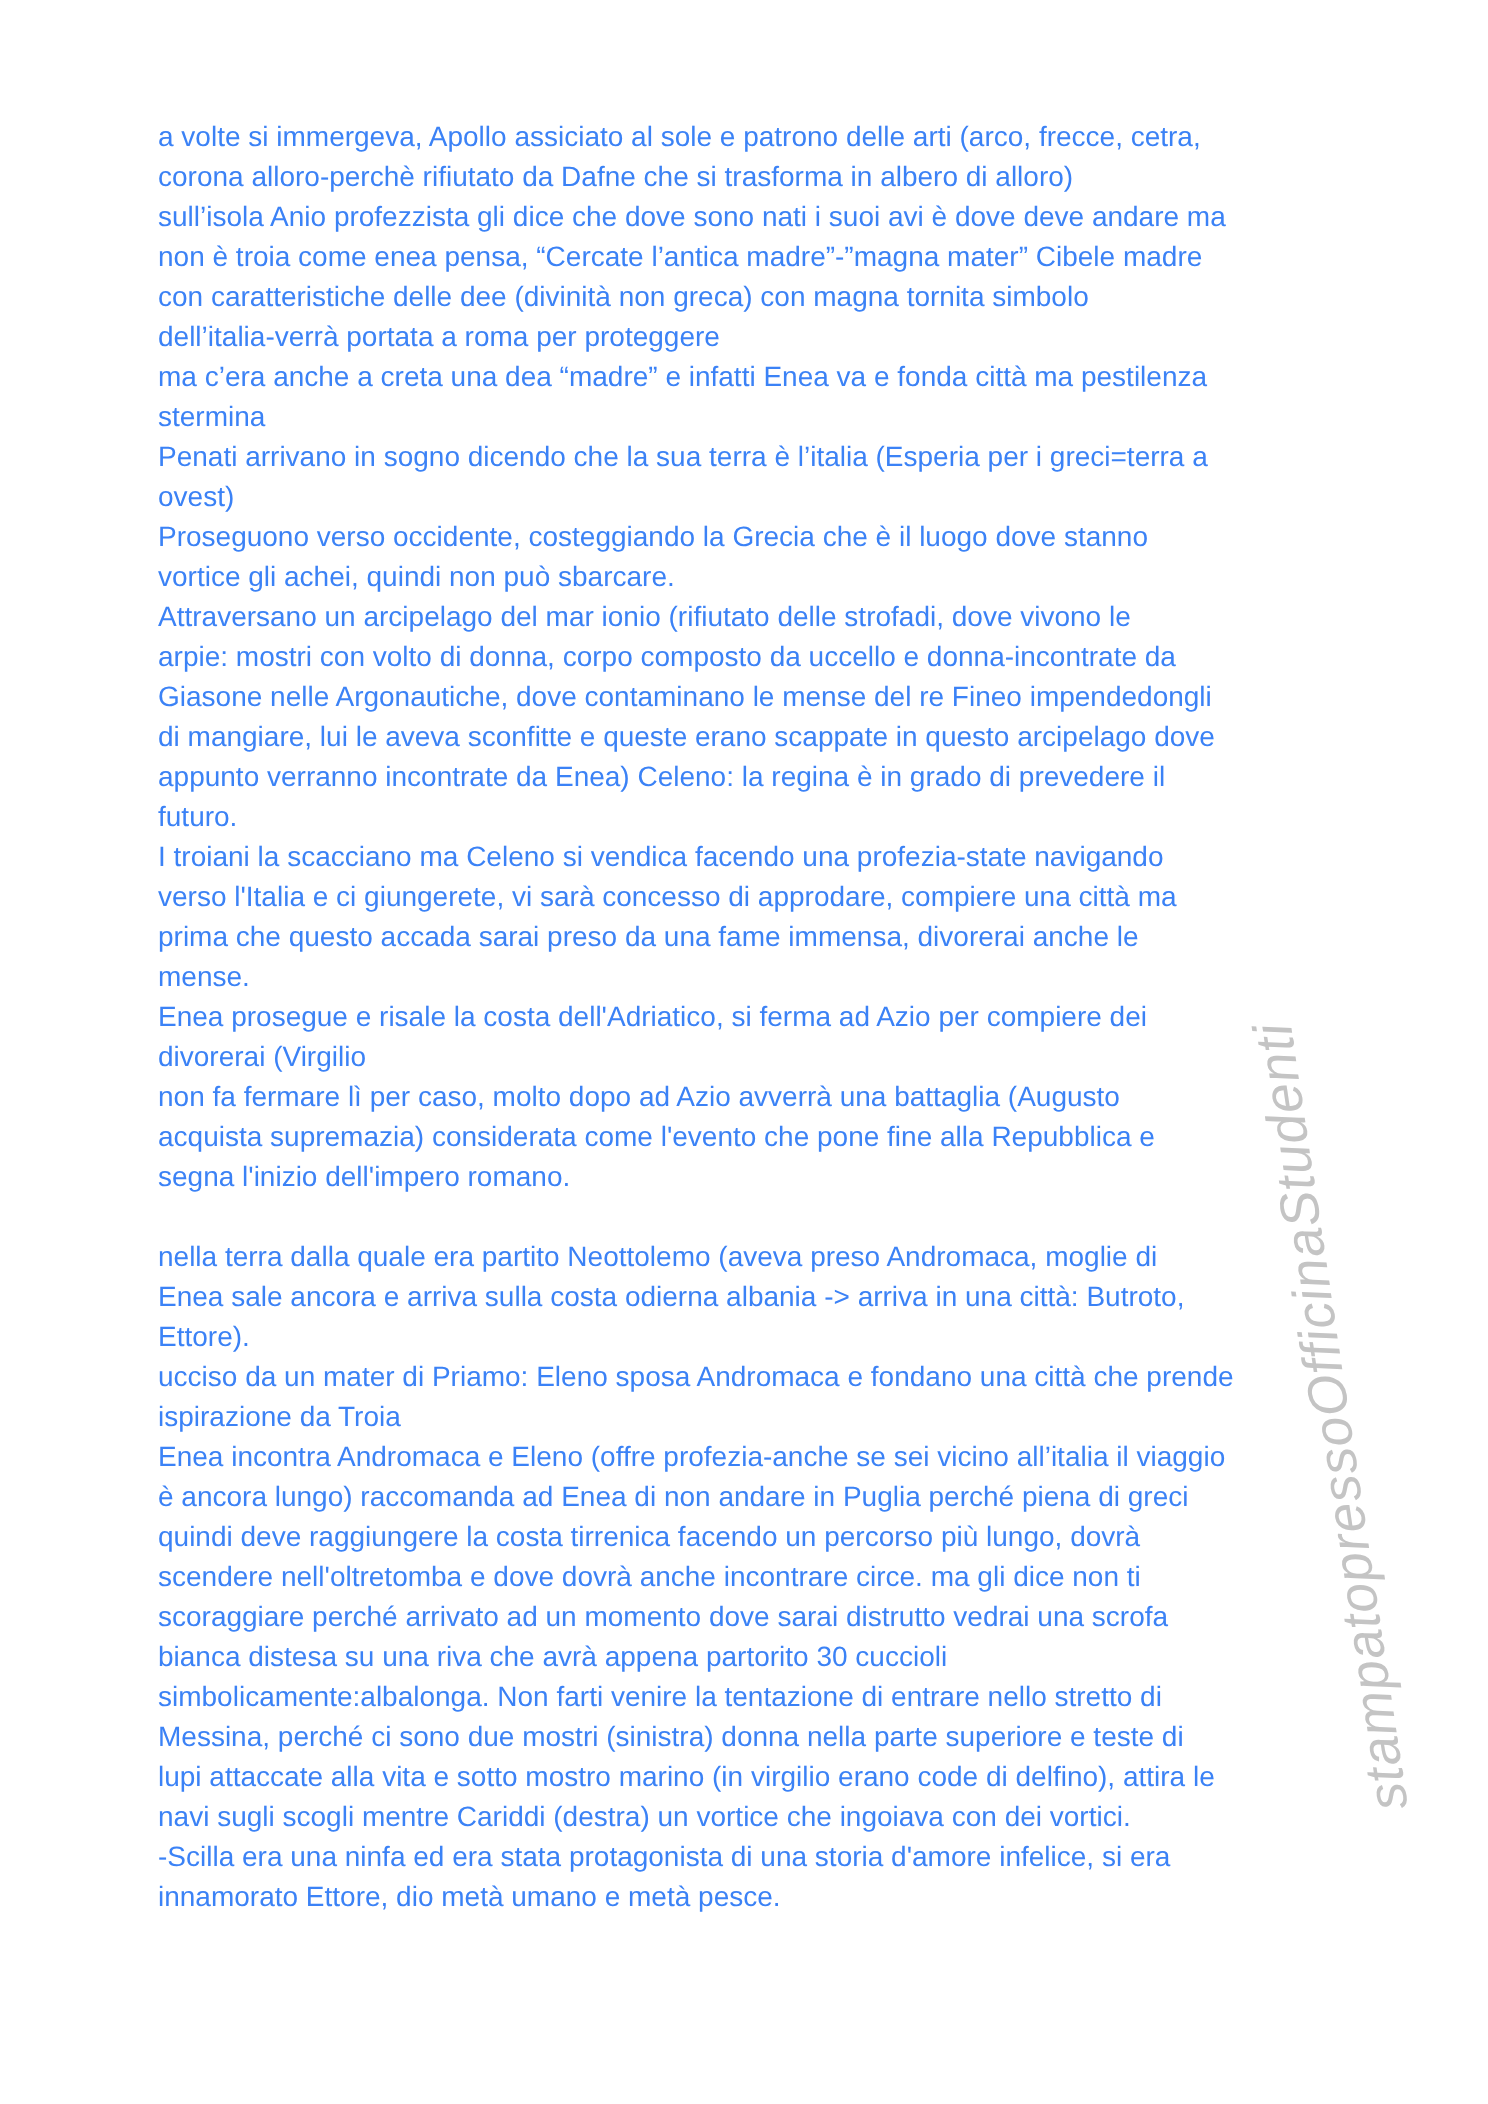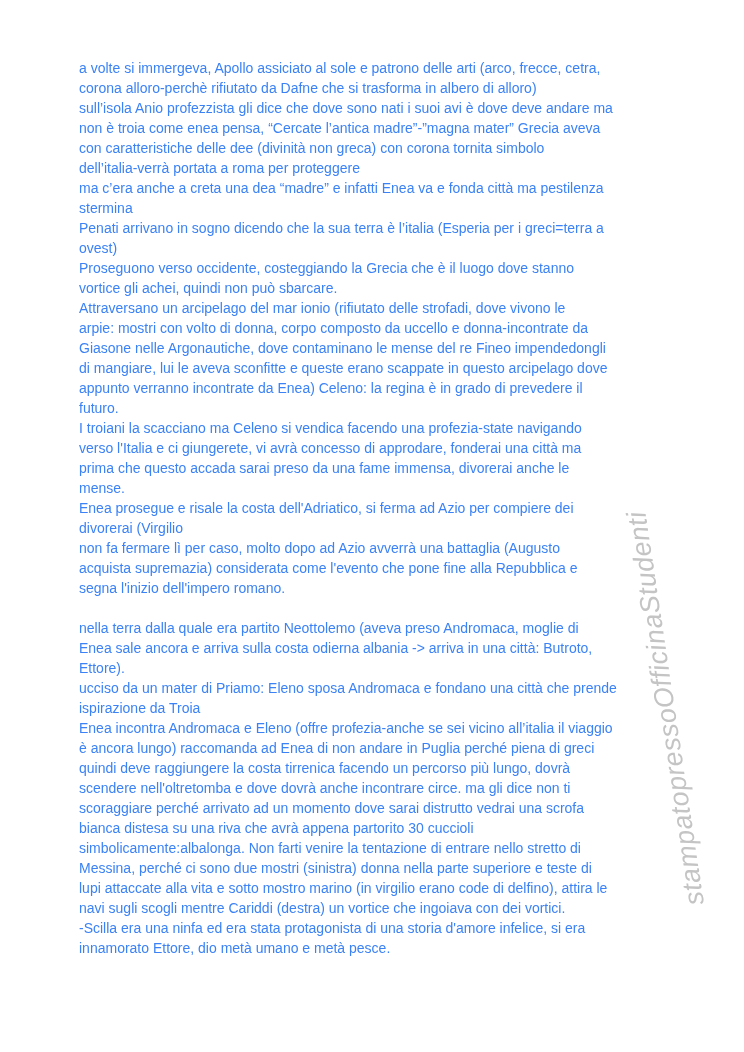--- a/index.html
+++ b/index.html
@@ -47,37 +47,37 @@
   }
 </style>
 </head>
 <body>
 
 <div class="page">
   <div class="doc-text">
       <div class="line">a volte si immergeva, Apollo assiciato al sole e patrono delle arti (arco, frecce, cetra,</div>
       <div class="line">corona alloro-perchè rifiutato da Dafne che si trasforma in albero di alloro)</div>
       <div class="line">sull’isola Anio profezzista gli dice che dove sono nati i suoi avi è dove deve andare ma</div>
-      <div class="line">non è troia come enea pensa, “Cercate l’antica madre”-”magna mater” Grecia aveva</div>
-      <div class="line">con caratteristiche delle dee (divinità non greca) con corona tornita simbolo</div>
+      <div class="line">non è troia come enea pensa, “Cercate l’antica madre”-”magna mater” Cibele madre</div>
+      <div class="line">con caratteristiche delle dee (divinità non greca) con magna tornita simbolo</div>
       <div class="line">dell’italia-verrà portata a roma per proteggere</div>
       <div class="line">ma c’era anche a creta una dea “madre” e infatti Enea va e fonda città ma pestilenza</div>
       <div class="line">stermina</div>
       <div class="line">Penati arrivano in sogno dicendo che la sua terra è l’italia (Esperia per i greci=terra a</div>
       <div class="line">ovest)</div>
       <div class="line">Proseguono verso occidente, costeggiando la Grecia che è il luogo dove stanno</div>
       <div class="line">vortice gli achei, quindi non può sbarcare.</div>
       <div class="line">Attraversano un arcipelago del mar ionio (rifiutato delle strofadi, dove vivono le</div>
       <div class="line">arpie: mostri con volto di donna, corpo composto da uccello e donna-incontrate da</div>
       <div class="line">Giasone nelle Argonautiche, dove contaminano le mense del re Fineo impendedongli</div>
       <div class="line">di mangiare, lui le aveva sconfitte e queste erano scappate in questo arcipelago dove</div>
       <div class="line">appunto verranno incontrate da Enea) Celeno: la regina è in grado di prevedere il</div>
       <div class="line">futuro.</div>
       <div class="line">I troiani la scacciano ma Celeno si vendica facendo una profezia-state navigando</div>
-      <div class="line">verso l'Italia e ci giungerete, vi avrà concesso di approdare, fonderai una città ma</div>
+      <div class="line">verso l'Italia e ci giungerete, vi sarà concesso di approdare, compiere una città ma</div>
       <div class="line">prima che questo accada sarai preso da una fame immensa, divorerai anche le</div>
       <div class="line">mense.</div>
       <div class="line">Enea prosegue e risale la costa dell'Adriatico, si ferma ad Azio per compiere dei</div>
       <div class="line">divorerai (Virgilio</div>
       <div class="line">non fa fermare lì per caso, molto dopo ad Azio avverrà una battaglia (Augusto</div>
       <div class="line">acquista supremazia) considerata come l'evento che pone fine alla Repubblica e</div>
       <div class="line">segna l'inizio dell'impero romano.</div>
       <div class="line"></div>
       <div class="line">nella terra dalla quale era partito Neottolemo (aveva preso Andromaca, moglie di</div>
       <div class="line">Enea sale ancora e arriva sulla costa odierna albania -&gt; arriva in una città: Butroto,</div>

